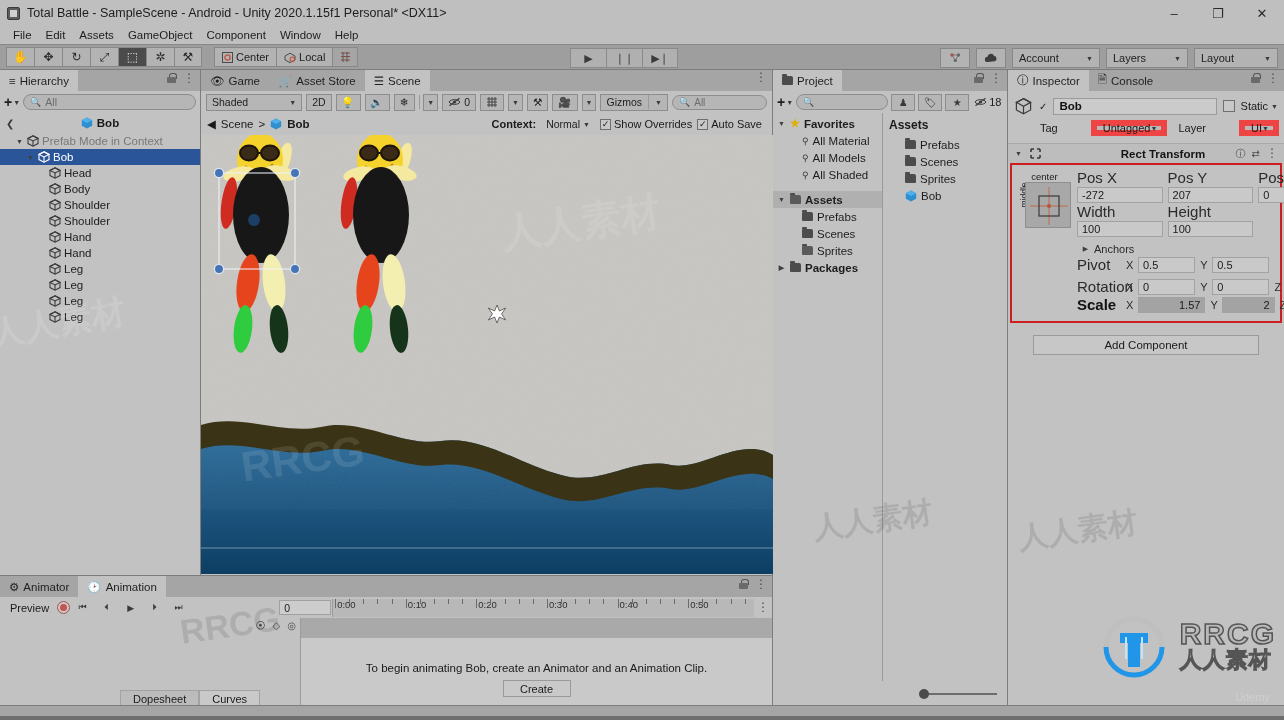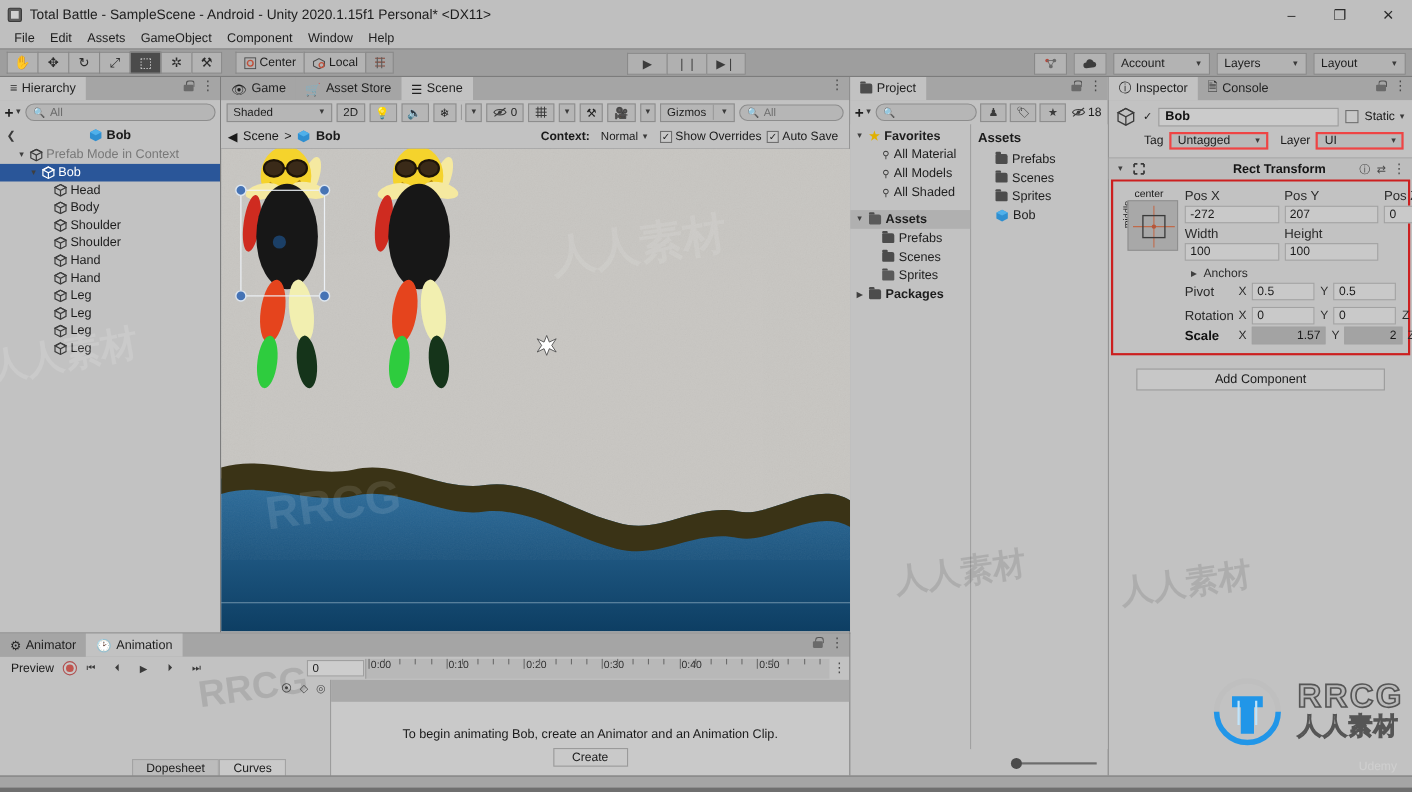--- a/index.html
+++ b/index.html
@@ -187,42 +187,42 @@
   .insp-head { padding:4px 6px 0 6px; }
   .insp-row1 { display:flex; align-items:center; gap:6px; height:22px; }
   .go-icon { width:19px; height:19px; position:relative; }
   .namefield { flex:1; height:17px; background:#cbcbcb; border:1px solid #9a9a9a;
                display:flex; align-items:center; padding:0 5px; font-size:11.5px;
                font-weight:bold; color:#111; }
   .statchk { width:12px; height:12px; background:#c8c8c8; border:1px solid #6f6f6f; }
   .static-lab { font-size:11px; color:#1a1a1a; display:flex; align-items:center; gap:3px; }
   .insp-row2 { display:flex; align-items:center; gap:5px; height:22px; }
   .lab { font-size:11px; color:#1a1a1a; }
-  .dropfield { height:16px; background:#b9b9b9; border:2px solid #ef4444;
+  .dropfield { height:16px; background:#b9b9b9; border:6px solid #ef4444;
                display:flex; align-items:center; justify-content:space-between;
-               padding:0 4px 0 6px; font-size:11px; color:#1a1a1a;}
+               padding:0 4px 0 6px; font-size:11px; color:#1a1a1a;margin-left:28px;}
   .comp-header {
     height:20px; display:flex; align-items:center; gap:6px; padding:0 6px;
     background:#bdbdbd; border-top:1px solid #a8a8a8; margin-top:4px; position:relative;
   }
   .comp-title { font-weight:bold; font-size:11.5px; color:#141414; margin:0 auto; }
   .comp-icons { position:absolute; right:6px; display:flex; gap:6px; align-items:center;
                 color:#4a4a4a; font-size:10px;}
   .redbox { border:2px solid #cc1f1f; margin:0 2px; padding:4px 0 6px 0; background:#c2c2c2; }
   .rt-grid { display:flex; padding:2px 4px 0 6px; gap:6px; }
   .anchor-preset { width:54px; }
   .ap-labels { font-size:9.5px; color:#1a1a1a; text-align:center; }
   .ap-box { width:46px; height:46px; background:#a8a8a8; border:1px solid #8f8f8f;
             position:relative; margin-left:7px; }
   .ap-mid { position:absolute; left:-9px; top:8px; font-size:8.5px; color:#1a1a1a;
             transform:rotate(-90deg); transform-origin:center; width:30px; text-align:center;}
   .rt-fields { flex:1; }
   .fr { display:flex; gap:5px; margin-bottom:2px; }
   .fcol { flex:1; }
-  .fl { font-size:12px; color:#2b2b2b; height:14px; line-height:14px; }
+  .fl { font-size:15px; color:#2b2b2b; height:14px; line-height:14px; }
   .fi { height:16px; background:#c9c9c9; border:1px solid #a2a2a2;
         font-size:11px; color:#1a1a1a; padding:0 4px; line-height:14px; display:flex; align-items:center;}
   .fi.bright { background:#a3a3a3;padding-left:40px; }
   .axis-row { display:flex; align-items:center; gap:4px; }
   .axis-l { font-size:11px; color:#2b2b2b; width:8px; }
   .blanksq { width:24px; height:17px; background:#c2c2c2; border:1px solid #9a9a9a;
              display:flex; align-items:center; justify-content:center; font-size:10px; color:#2b2b2b;}
   .anchors-row { display:flex; align-items:center; gap:4px; padding:3px 0 2px 4px;
                  font-size:11px; color:#2b2b2b; }
   .addcomp {

